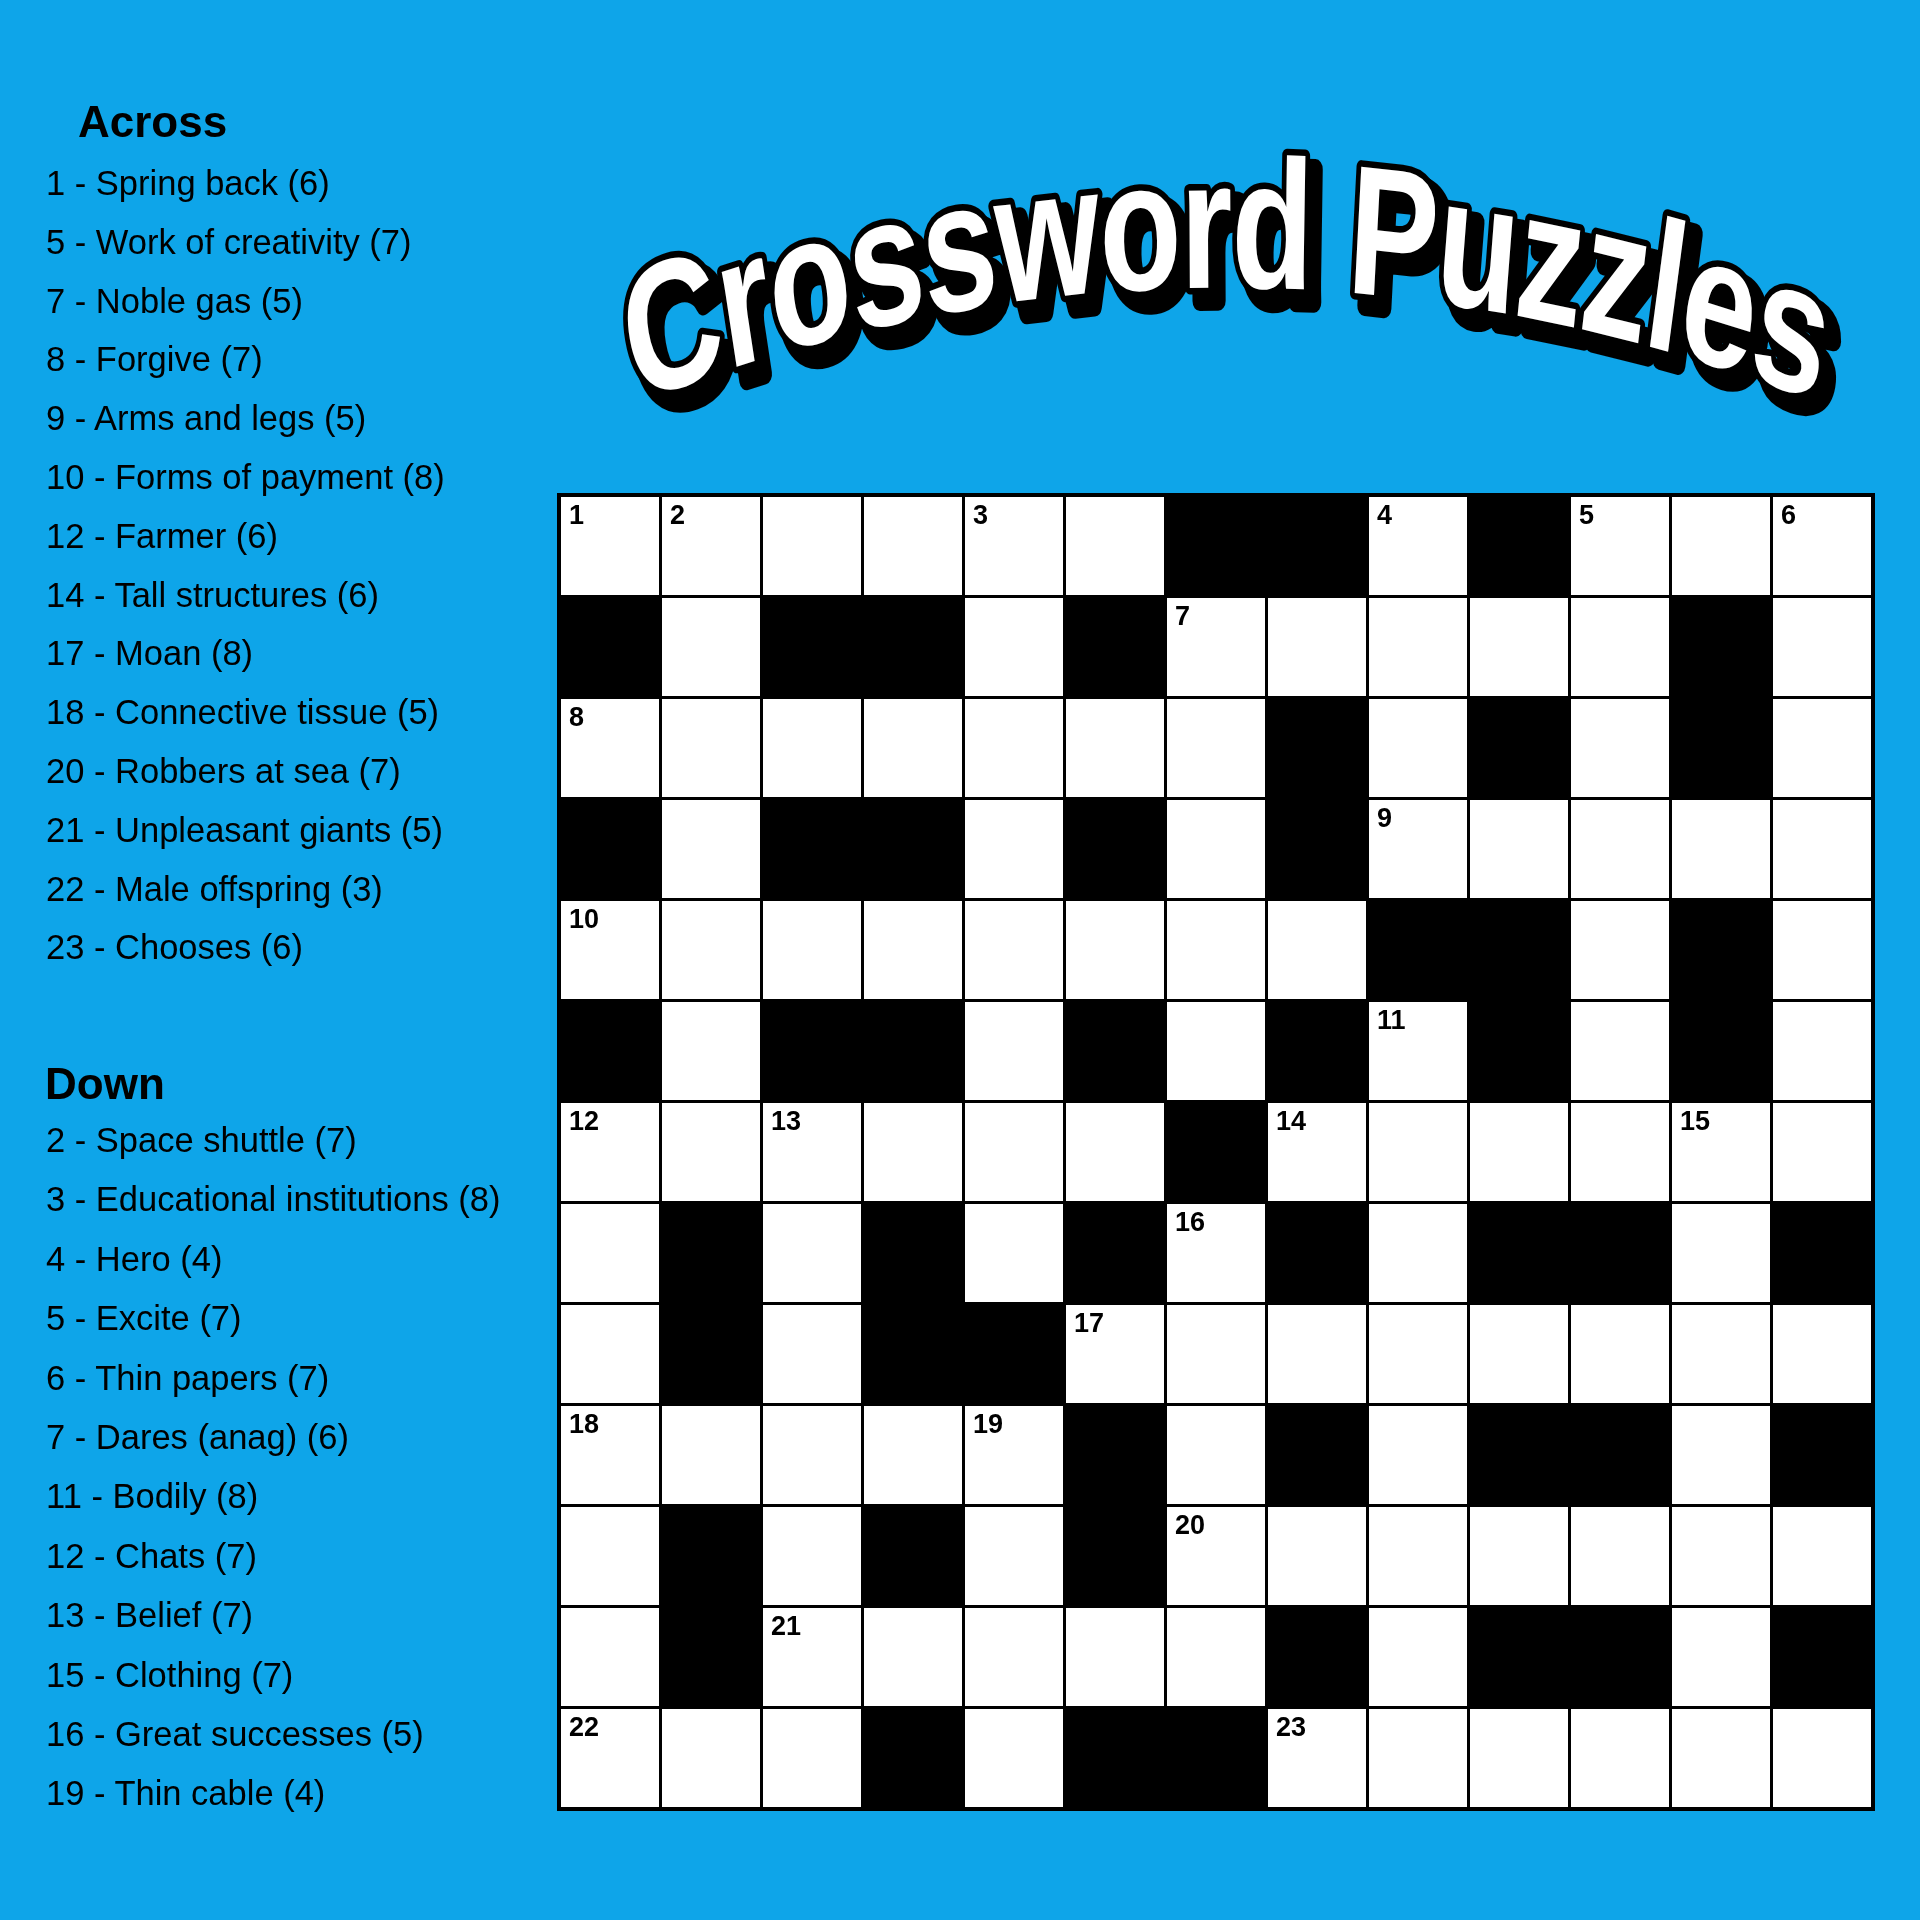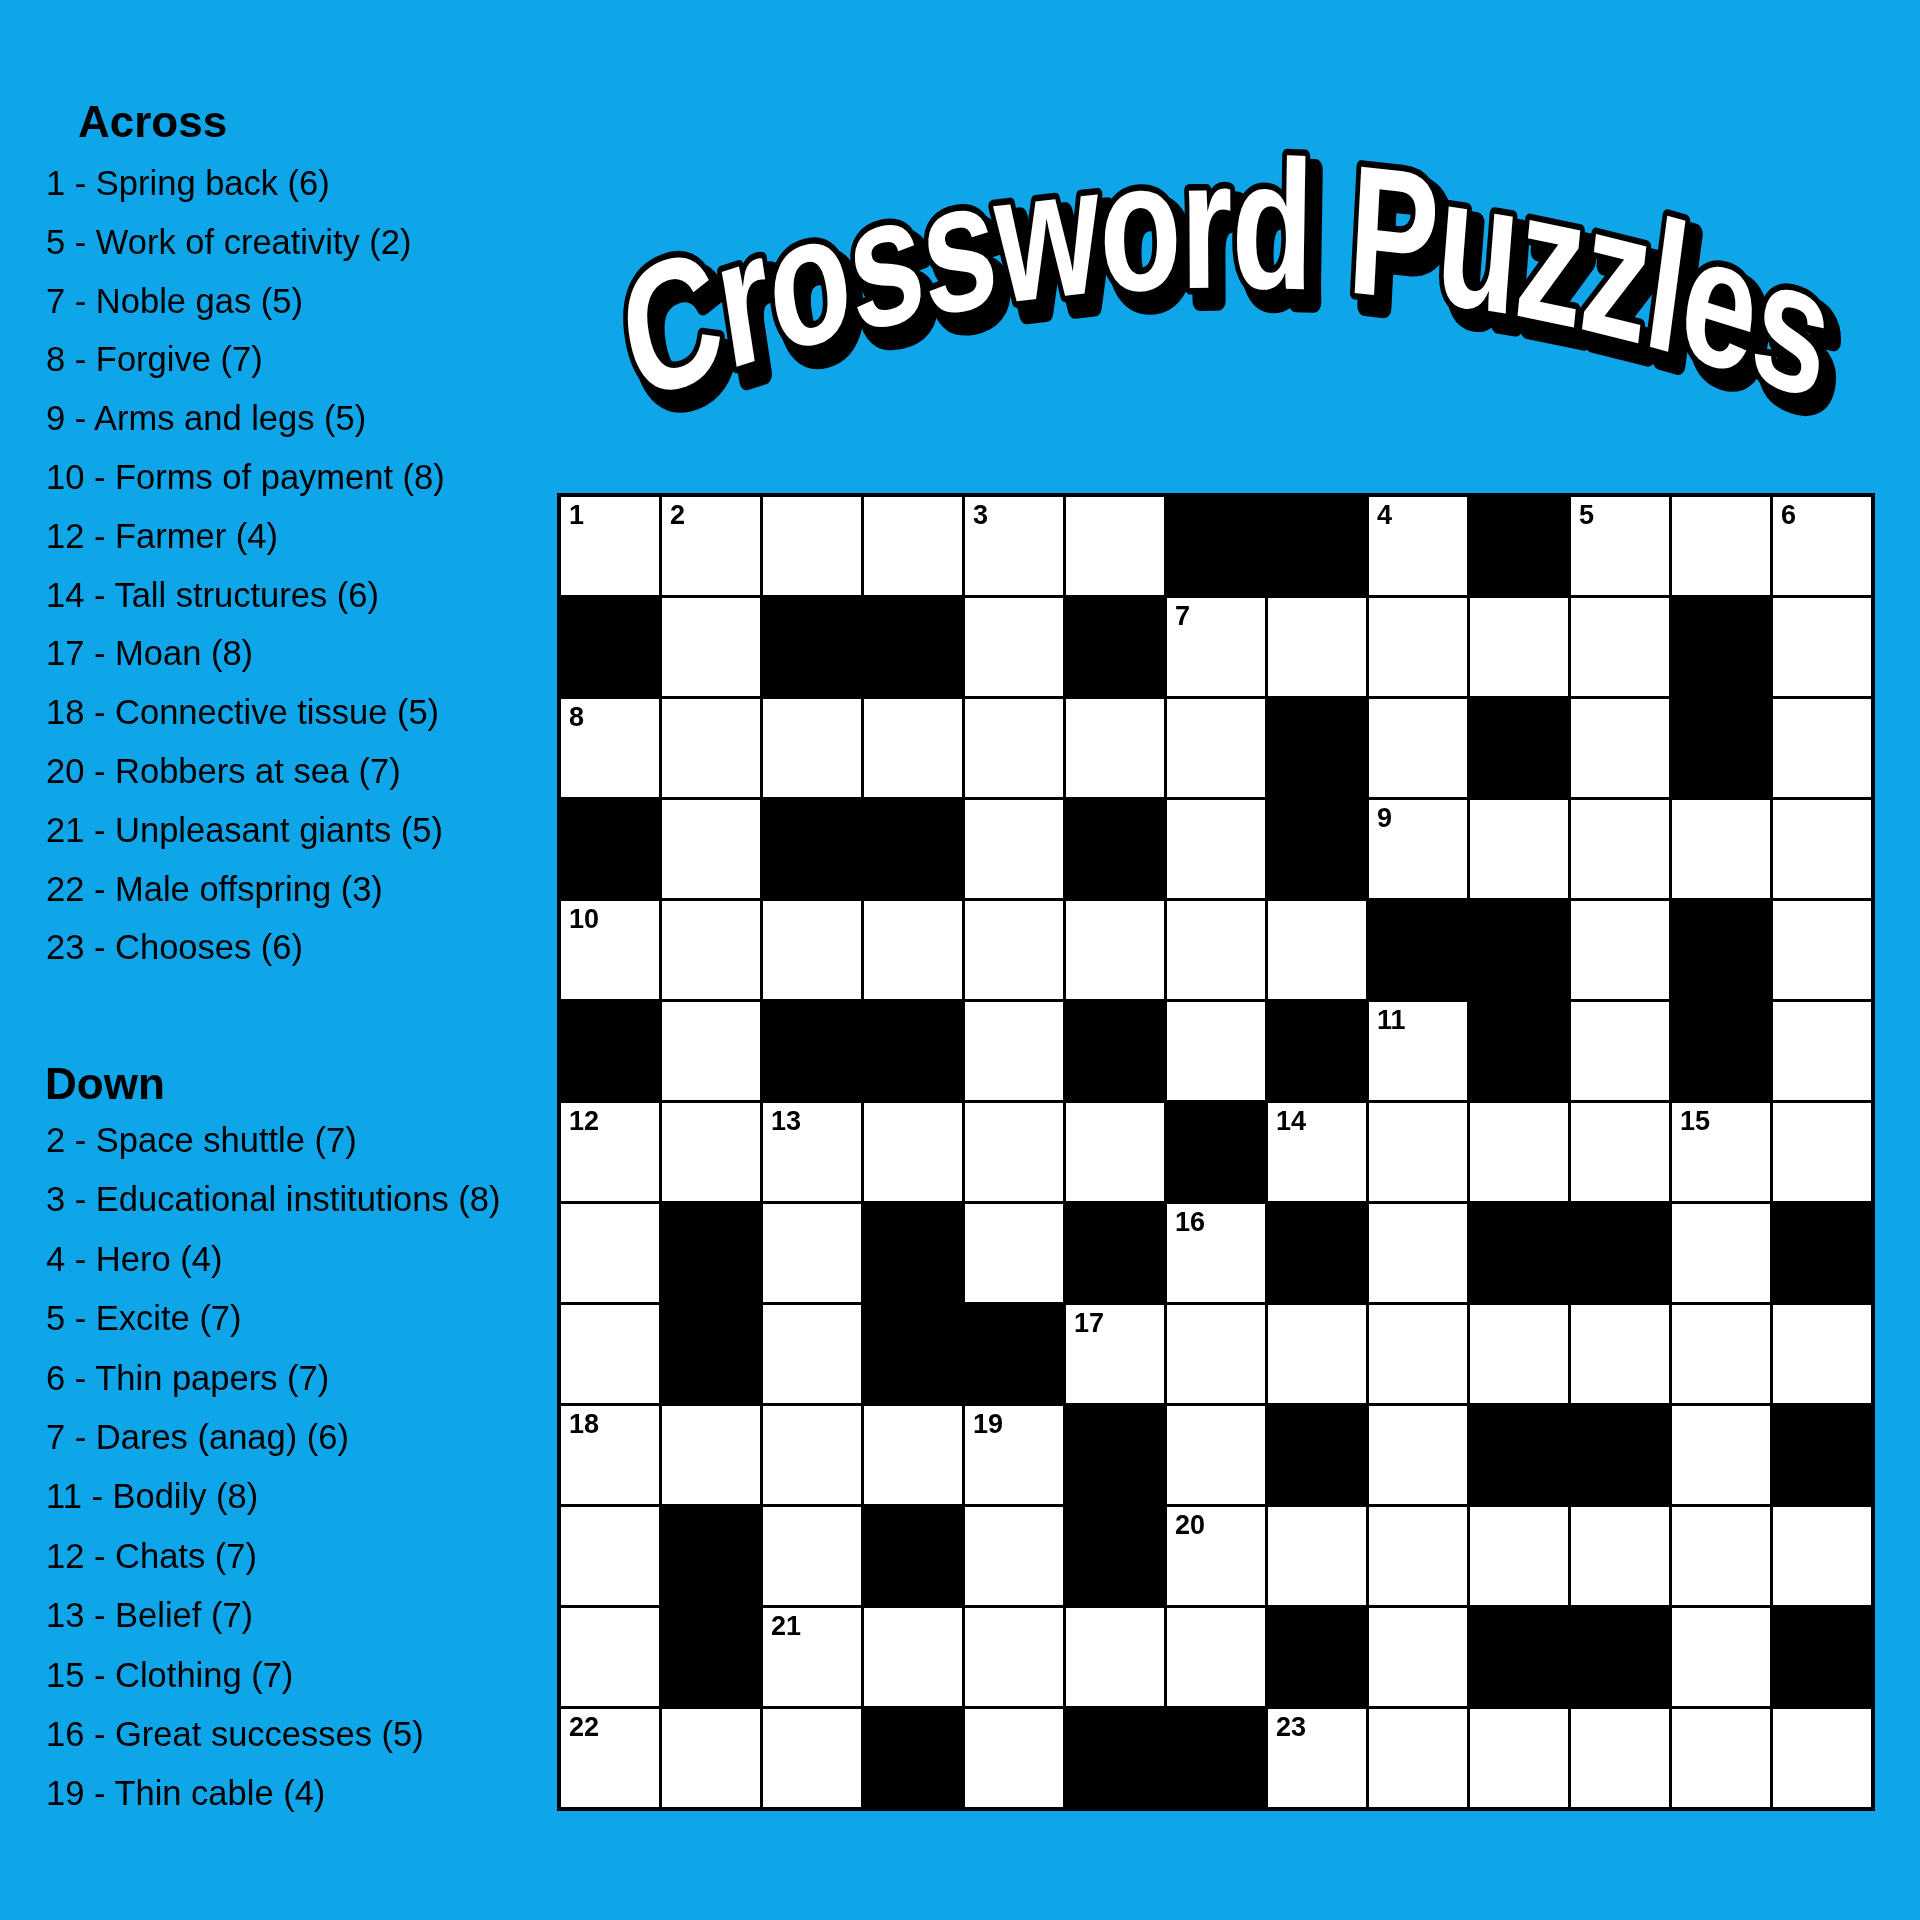--- a/index.html
+++ b/index.html
@@ -32,26 +32,26 @@
 </style>
 </head>
 <body>
 
 <div id="page">
 
   <h2 class="clue-heading" id="across-heading">Across</h2>
 
   <ul class="clue-list" id="across-list">
       <li>1 - Spring back (6)</li>
-      <li>5 - Work of creativity (2)</li>
+      <li>5 - Work of creativity (7)</li>
       <li>7 - Noble gas (5)</li>
       <li>8 - Forgive (7)</li>
       <li>9 - Arms and legs (5)</li>
       <li>10 - Forms of payment (8)</li>
-      <li>12 - Farmer (4)</li>
+      <li>12 - Farmer (6)</li>
       <li>14 - Tall structures (6)</li>
       <li>17 - Moan (8)</li>
       <li>18 - Connective tissue (5)</li>
       <li>20 - Robbers at sea (7)</li>
       <li>21 - Unpleasant giants (5)</li>
       <li>22 - Male offspring (3)</li>
       <li>23 - Chooses (6)</li>
     </ul>
 
   <h2 class="clue-heading" id="down-heading">Down</h2>

